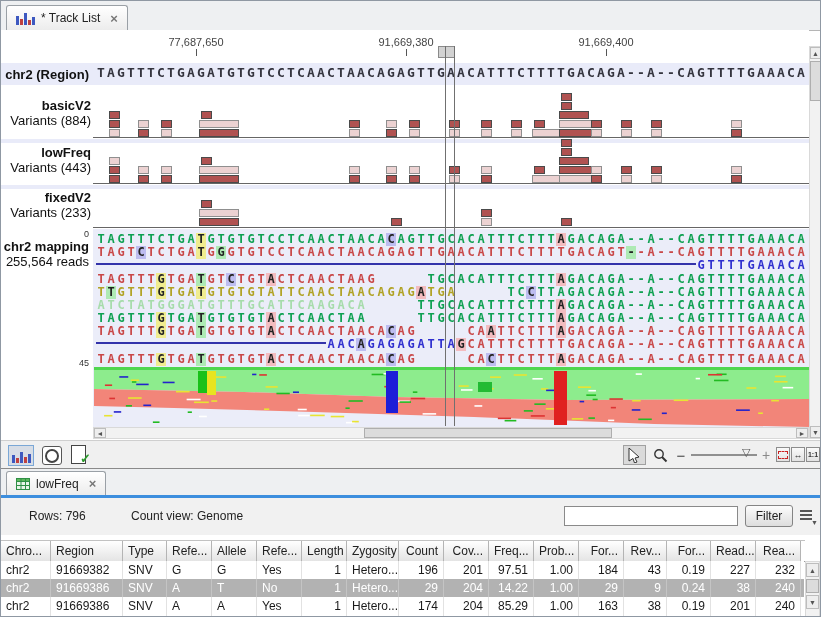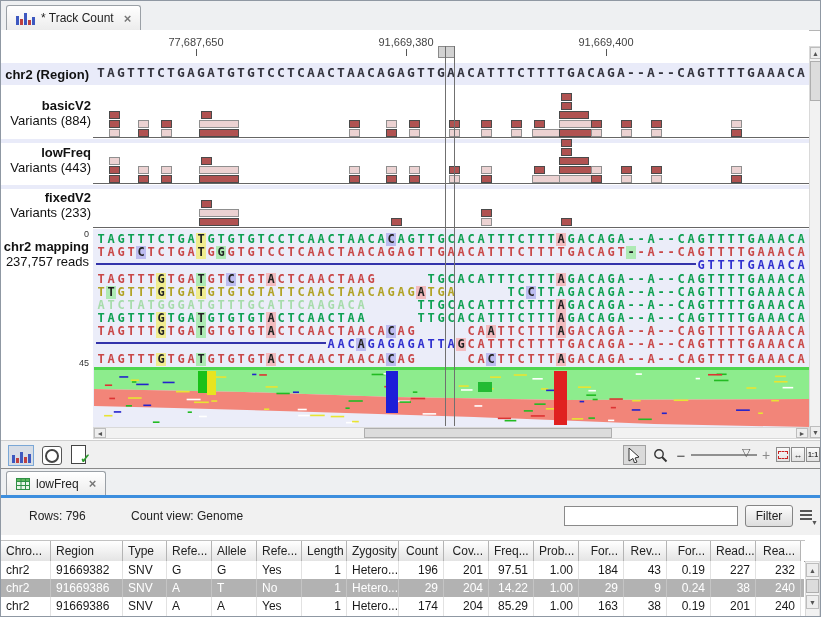--- a/index.html
+++ b/index.html
@@ -53,21 +53,21 @@
 
   <div class="tabbar" style="top:0;height:29px">
     <div class="tab" style="left:5px;top:4px">
       <span class="bars">
         <span style="width:3px;height:9px;background:#3d58c0"></span>
           <span style="width:3px;height:6px;background:#c04040"></span>
           <span style="width:3px;height:12px;background:#3d58c0"></span>
           <span style="width:3px;height:5px;background:#c04040"></span>
           <span style="width:3px;height:8px;background:#3d58c0"></span>
       </span>
-      <span>* Track Count</span>
+      <span>* Track List</span>
       <span class="tab-close">×</span>
     </div>
   </div>
 
   <div class="abs" style="left:0;top:29px;width:808px;height:409px;background:#fff"></div>
   <div class="abs" style="left:0;top:62px;width:808px;height:22px;background:#e9ebf9"></div>
   <div class="abs" style="left:0;top:138px;width:808px;height:4px;background:#e9ebf9"></div>
   <div class="abs" style="left:0;top:184px;width:808px;height:4px;background:#e9ebf9"></div>
   <div class="abs" style="left:92px;top:228px;width:716px;height:210px;background:#ebedf9"></div>
   <div class="abs" style="left:92px;top:136px;width:716px;height:1px;background:#666"></div>
@@ -163,21 +163,21 @@
       <div class="track-label" style="position: absolute; left: 0px; top: 204px; width: 90px;">Variants (233)</div>
       <div style="position: absolute; left: 198px; top: 217px; width: 40px; height: 8px; background: rgb(176, 82, 81); border: 1px solid rgb(74, 74, 74); box-sizing: border-box;"></div>
       <div style="position: absolute; left: 198px; top: 208px; width: 40px; height: 8px; background: rgb(236, 210, 210); border: 1px solid rgb(143, 143, 143); box-sizing: border-box;"></div>
       <div style="position: absolute; left: 200px; top: 199px; width: 11px; height: 8px; background: rgb(176, 82, 81); border: 1px solid rgb(74, 74, 74); box-sizing: border-box;"></div>
       <div style="position: absolute; left: 390px; top: 217px; width: 11px; height: 8px; background: rgb(176, 82, 81); border: 1px solid rgb(74, 74, 74); box-sizing: border-box;"></div>
       <div style="position: absolute; left: 480px; top: 217px; width: 11px; height: 8px; background: rgb(236, 210, 210); border: 1px solid rgb(143, 143, 143); box-sizing: border-box;"></div>
       <div style="position: absolute; left: 480px; top: 208px; width: 11px; height: 8px; background: rgb(176, 82, 81); border: 1px solid rgb(74, 74, 74); box-sizing: border-box;"></div>
       <div style="position: absolute; left: 560px; top: 217px; width: 11px; height: 8px; background: rgb(176, 82, 81); border: 1px solid rgb(74, 74, 74); box-sizing: border-box;"></div>
       <div class="scale-label" style="position: absolute; left: 60px; top: 228px; width: 28px;">0</div>
       <div class="track-label" style="position: absolute; left: 0px; top: 238px; width: 88px; font-weight: bold;">chr2 mapping</div>
-      <div class="track-label" style="position: absolute; left: 0px; top: 253px; width: 88px;">237,757 reads</div>
+      <div class="track-label" style="position: absolute; left: 0px; top: 253px; width: 88px;">255,564 reads</div>
       <div class="scale-label" style="position: absolute; left: 60px; top: 357px; width: 28px;">45</div>
       <div class="seq" style="position: absolute; left: 95px; top: 230px;"><span class="base" style="color: rgb(15, 161, 82);">T</span><span class="base" style="color: rgb(15, 161, 82);">A</span><span class="base" style="color: rgb(15, 161, 82);">G</span><span class="base" style="color: rgb(15, 161, 82);">T</span><span class="base" style="color: rgb(15, 161, 82);">T</span><span class="base" style="color: rgb(15, 161, 82);">T</span><span class="base" style="color: rgb(15, 161, 82);">C</span><span class="base" style="color: rgb(15, 161, 82);">T</span><span class="base" style="color: rgb(15, 161, 82);">G</span><span class="base" style="color: rgb(15, 161, 82);">A</span><span class="base" style="color: rgb(34, 34, 34); background: rgb(240, 236, 143);">T</span><span class="base" style="color: rgb(15, 161, 82);">G</span><span class="base" style="color: rgb(15, 161, 82);">T</span><span class="base" style="color: rgb(15, 161, 82);">G</span><span class="base" style="color: rgb(15, 161, 82);">T</span><span class="base" style="color: rgb(15, 161, 82);">G</span><span class="base" style="color: rgb(15, 161, 82);">T</span><span class="base" style="color: rgb(15, 161, 82);">C</span><span class="base" style="color: rgb(15, 161, 82);">C</span><span class="base" style="color: rgb(15, 161, 82);">T</span><span class="base" style="color: rgb(15, 161, 82);">C</span><span class="base" style="color: rgb(15, 161, 82);">A</span><span class="base" style="color: rgb(15, 161, 82);">A</span><span class="base" style="color: rgb(15, 161, 82);">C</span><span class="base" style="color: rgb(15, 161, 82);">T</span><span class="base" style="color: rgb(15, 161, 82);">A</span><span class="base" style="color: rgb(15, 161, 82);">A</span><span class="base" style="color: rgb(15, 161, 82);">C</span><span class="base" style="color: rgb(15, 161, 82);">A</span><span class="base" style="color: rgb(34, 34, 34); background: rgb(189, 189, 240);">C</span><span class="base" style="color: rgb(15, 161, 82);">A</span><span class="base" style="color: rgb(15, 161, 82);">G</span><span class="base" style="color: rgb(15, 161, 82);">T</span><span class="base" style="color: rgb(15, 161, 82);">T</span><span class="base" style="color: rgb(15, 161, 82);">G</span><span class="base" style="color: rgb(15, 161, 82);">C</span><span class="base" style="color: rgb(15, 161, 82);">A</span><span class="base" style="color: rgb(15, 161, 82);">C</span><span class="base" style="color: rgb(15, 161, 82);">A</span><span class="base" style="color: rgb(15, 161, 82);">T</span><span class="base" style="color: rgb(15, 161, 82);">T</span><span class="base" style="color: rgb(15, 161, 82);">T</span><span class="base" style="color: rgb(15, 161, 82);">C</span><span class="base" style="color: rgb(15, 161, 82);">T</span><span class="base" style="color: rgb(15, 161, 82);">T</span><span class="base" style="color: rgb(15, 161, 82);">T</span><span class="base" style="color: rgb(34, 34, 34); background: rgb(243, 188, 192);">A</span><span class="base" style="color: rgb(15, 161, 82);">G</span><span class="base" style="color: rgb(15, 161, 82);">A</span><span class="base" style="color: rgb(15, 161, 82);">C</span><span class="base" style="color: rgb(15, 161, 82);">A</span><span class="base" style="color: rgb(15, 161, 82);">G</span><span class="base" style="color: rgb(15, 161, 82);">A</span><span class="base" style="color: rgb(15, 161, 82);">-</span><span class="base" style="color: rgb(15, 161, 82);">-</span><span class="base" style="color: rgb(15, 161, 82);">A</span><span class="base" style="color: rgb(15, 161, 82);">-</span><span class="base" style="color: rgb(15, 161, 82);">-</span><span class="base" style="color: rgb(15, 161, 82);">C</span><span class="base" style="color: rgb(15, 161, 82);">A</span><span class="base" style="color: rgb(15, 161, 82);">G</span><span class="base" style="color: rgb(15, 161, 82);">T</span><span class="base" style="color: rgb(15, 161, 82);">T</span><span class="base" style="color: rgb(15, 161, 82);">T</span><span class="base" style="color: rgb(15, 161, 82);">T</span><span class="base" style="color: rgb(15, 161, 82);">G</span><span class="base" style="color: rgb(15, 161, 82);">A</span><span class="base" style="color: rgb(15, 161, 82);">A</span><span class="base" style="color: rgb(15, 161, 82);">A</span><span class="base" style="color: rgb(15, 161, 82);">C</span><span class="base" style="color: rgb(15, 161, 82);">A</span></div>
       <div class="seq" style="position: absolute; left: 95px; top: 243px;"><span class="base" style="color: rgb(201, 72, 72);">T</span><span class="base" style="color: rgb(201, 72, 72);">A</span><span class="base" style="color: rgb(201, 72, 72);">G</span><span class="base" style="color: rgb(201, 72, 72);">T</span><span class="base" style="color: rgb(34, 34, 34); background: rgb(189, 189, 240);">C</span><span class="base" style="color: rgb(201, 72, 72);">T</span><span class="base" style="color: rgb(201, 72, 72);">C</span><span class="base" style="color: rgb(201, 72, 72);">T</span><span class="base" style="color: rgb(201, 72, 72);">G</span><span class="base" style="color: rgb(201, 72, 72);">A</span><span class="base" style="color: rgb(34, 34, 34); background: rgb(240, 236, 143);">T</span><span class="base" style="color: rgb(201, 72, 72);">G</span><span class="base" style="color: rgb(34, 34, 34); background: rgb(174, 234, 180);">G</span><span class="base" style="color: rgb(201, 72, 72);">G</span><span class="base" style="color: rgb(201, 72, 72);">T</span><span class="base" style="color: rgb(201, 72, 72);">G</span><span class="base" style="color: rgb(201, 72, 72);">T</span><span class="base" style="color: rgb(201, 72, 72);">C</span><span class="base" style="color: rgb(201, 72, 72);">C</span><span class="base" style="color: rgb(201, 72, 72);">T</span><span class="base" style="color: rgb(201, 72, 72);">C</span><span class="base" style="color: rgb(201, 72, 72);">A</span><span class="base" style="color: rgb(201, 72, 72);">A</span><span class="base" style="color: rgb(201, 72, 72);">C</span><span class="base" style="color: rgb(201, 72, 72);">T</span><span class="base" style="color: rgb(201, 72, 72);">A</span><span class="base" style="color: rgb(201, 72, 72);">A</span><span class="base" style="color: rgb(201, 72, 72);">C</span><span class="base" style="color: rgb(201, 72, 72);">A</span><span class="base" style="color: rgb(201, 72, 72);">G</span><span class="base" style="color: rgb(201, 72, 72);">A</span><span class="base" style="color: rgb(201, 72, 72);">G</span><span class="base" style="color: rgb(201, 72, 72);">T</span><span class="base" style="color: rgb(201, 72, 72);">T</span><span class="base" style="color: rgb(201, 72, 72);">G</span><span class="base" style="color: rgb(201, 72, 72);">A</span><span class="base" style="color: rgb(201, 72, 72);">A</span><span class="base" style="color: rgb(201, 72, 72);">C</span><span class="base" style="color: rgb(201, 72, 72);">A</span><span class="base" style="color: rgb(201, 72, 72);">T</span><span class="base" style="color: rgb(201, 72, 72);">T</span><span class="base" style="color: rgb(201, 72, 72);">T</span><span class="base" style="color: rgb(201, 72, 72);">C</span><span class="base" style="color: rgb(201, 72, 72);">T</span><span class="base" style="color: rgb(201, 72, 72);">T</span><span class="base" style="color: rgb(201, 72, 72);">T</span><span class="base" style="color: rgb(201, 72, 72);">T</span><span class="base" style="color: rgb(201, 72, 72);">G</span><span class="base" style="color: rgb(201, 72, 72);">A</span><span class="base" style="color: rgb(201, 72, 72);">C</span><span class="base" style="color: rgb(201, 72, 72);">A</span><span class="base" style="color: rgb(201, 72, 72);">G</span><span class="base" style="color: rgb(201, 72, 72);">T</span><span class="base" style="color: rgb(34, 34, 34); background: rgb(174, 234, 180);">-</span><span class="base" style="color: rgb(201, 72, 72);">-</span><span class="base" style="color: rgb(201, 72, 72);">A</span><span class="base" style="color: rgb(201, 72, 72);">-</span><span class="base" style="color: rgb(201, 72, 72);">-</span><span class="base" style="color: rgb(201, 72, 72);">C</span><span class="base" style="color: rgb(201, 72, 72);">A</span><span class="base" style="color: rgb(201, 72, 72);">G</span><span class="base" style="color: rgb(201, 72, 72);">T</span><span class="base" style="color: rgb(201, 72, 72);">T</span><span class="base" style="color: rgb(201, 72, 72);">T</span><span class="base" style="color: rgb(201, 72, 72);">T</span><span class="base" style="color: rgb(201, 72, 72);">G</span><span class="base" style="color: rgb(201, 72, 72);">A</span><span class="base" style="color: rgb(201, 72, 72);">A</span><span class="base" style="color: rgb(201, 72, 72);">A</span><span class="base" style="color: rgb(201, 72, 72);">C</span><span class="base" style="color: rgb(201, 72, 72);">A</span></div>
       <div style="position: absolute; left: 95px; top: 262px; width: 600px; height: 2px; background: rgb(51, 51, 170);"></div>
       <div class="seq" style="position: absolute; left: 695px; top: 256px;"><span class="base" style="color: rgb(48, 48, 207);">G</span><span class="base" style="color: rgb(48, 48, 207);">T</span><span class="base" style="color: rgb(48, 48, 207);">T</span><span class="base" style="color: rgb(48, 48, 207);">T</span><span class="base" style="color: rgb(48, 48, 207);">T</span><span class="base" style="color: rgb(48, 48, 207);">G</span><span class="base" style="color: rgb(48, 48, 207);">A</span><span class="base" style="color: rgb(48, 48, 207);">A</span><span class="base" style="color: rgb(48, 48, 207);">A</span><span class="base" style="color: rgb(48, 48, 207);">C</span><span class="base" style="color: rgb(48, 48, 207);">A</span></div>
       <div class="seq" style="position: absolute; left: 95px; top: 270px;"><span class="base" style="color: rgb(201, 72, 72);">T</span><span class="base" style="color: rgb(201, 72, 72);">A</span><span class="base" style="color: rgb(201, 72, 72);">G</span><span class="base" style="color: rgb(201, 72, 72);">T</span><span class="base" style="color: rgb(201, 72, 72);">T</span><span class="base" style="color: rgb(201, 72, 72);">T</span><span class="base" style="color: rgb(34, 34, 34); background: rgb(240, 236, 143);">G</span><span class="base" style="color: rgb(201, 72, 72);">T</span><span class="base" style="color: rgb(201, 72, 72);">G</span><span class="base" style="color: rgb(201, 72, 72);">A</span><span class="base" style="color: rgb(34, 34, 34); background: rgb(174, 234, 180);">T</span><span class="base" style="color: rgb(201, 72, 72);">G</span><span class="base" style="color: rgb(201, 72, 72);">T</span><span class="base" style="color: rgb(34, 34, 34); background: rgb(189, 189, 240);">C</span><span class="base" style="color: rgb(201, 72, 72);">T</span><span class="base" style="color: rgb(201, 72, 72);">G</span><span class="base" style="color: rgb(201, 72, 72);">T</span><span class="base" style="color: rgb(34, 34, 34); background: rgb(243, 188, 192);">A</span><span class="base" style="color: rgb(201, 72, 72);">C</span><span class="base" style="color: rgb(201, 72, 72);">T</span><span class="base" style="color: rgb(201, 72, 72);">C</span><span class="base" style="color: rgb(201, 72, 72);">A</span><span class="base" style="color: rgb(201, 72, 72);">A</span><span class="base" style="color: rgb(201, 72, 72);">C</span><span class="base" style="color: rgb(201, 72, 72);">T</span><span class="base" style="color: rgb(201, 72, 72);">A</span><span class="base" style="color: rgb(201, 72, 72);">A</span><span class="base" style="color: rgb(201, 72, 72);">G</span></div>
       <div class="seq" style="position: absolute; left: 425px; top: 270px;"><span class="base" style="color: rgb(15, 161, 82);">T</span><span class="base" style="color: rgb(15, 161, 82);">G</span><span class="base" style="color: rgb(15, 161, 82);">C</span><span class="base" style="color: rgb(15, 161, 82);">A</span><span class="base" style="color: rgb(15, 161, 82);">C</span><span class="base" style="color: rgb(15, 161, 82);">A</span><span class="base" style="color: rgb(15, 161, 82);">T</span><span class="base" style="color: rgb(15, 161, 82);">T</span><span class="base" style="color: rgb(15, 161, 82);">T</span><span class="base" style="color: rgb(15, 161, 82);">C</span><span class="base" style="color: rgb(15, 161, 82);">T</span><span class="base" style="color: rgb(15, 161, 82);">T</span><span class="base" style="color: rgb(15, 161, 82);">T</span><span class="base" style="color: rgb(34, 34, 34); background: rgb(243, 188, 192);">A</span><span class="base" style="color: rgb(15, 161, 82);">G</span><span class="base" style="color: rgb(15, 161, 82);">A</span><span class="base" style="color: rgb(15, 161, 82);">C</span><span class="base" style="color: rgb(15, 161, 82);">A</span><span class="base" style="color: rgb(15, 161, 82);">G</span><span class="base" style="color: rgb(15, 161, 82);">A</span><span class="base" style="color: rgb(15, 161, 82);">-</span><span class="base" style="color: rgb(15, 161, 82);">-</span><span class="base" style="color: rgb(15, 161, 82);">A</span><span class="base" style="color: rgb(15, 161, 82);">-</span><span class="base" style="color: rgb(15, 161, 82);">-</span><span class="base" style="color: rgb(15, 161, 82);">C</span><span class="base" style="color: rgb(15, 161, 82);">A</span><span class="base" style="color: rgb(15, 161, 82);">G</span><span class="base" style="color: rgb(15, 161, 82);">T</span><span class="base" style="color: rgb(15, 161, 82);">T</span><span class="base" style="color: rgb(15, 161, 82);">T</span><span class="base" style="color: rgb(15, 161, 82);">T</span><span class="base" style="color: rgb(15, 161, 82);">G</span><span class="base" style="color: rgb(15, 161, 82);">A</span><span class="base" style="color: rgb(15, 161, 82);">A</span><span class="base" style="color: rgb(15, 161, 82);">A</span><span class="base" style="color: rgb(15, 161, 82);">C</span><span class="base" style="color: rgb(15, 161, 82);">A</span></div>
       <div class="seq" style="position: absolute; left: 95px; top: 283px;"><span class="base" style="color: rgb(177, 163, 37);">T</span><span class="base" style="color: rgb(34, 34, 34); background: rgb(174, 234, 180);">T</span><span class="base" style="color: rgb(177, 163, 37);">G</span><span class="base" style="color: rgb(177, 163, 37);">T</span><span class="base" style="color: rgb(177, 163, 37);">T</span><span class="base" style="color: rgb(177, 163, 37);">T</span><span class="base" style="color: rgb(34, 34, 34); background: rgb(240, 236, 143);">G</span><span class="base" style="color: rgb(177, 163, 37);">T</span><span class="base" style="color: rgb(177, 163, 37);">G</span><span class="base" style="color: rgb(177, 163, 37);">A</span><span class="base" style="color: rgb(34, 34, 34); background: rgb(240, 236, 143);">T</span><span class="base" style="color: rgb(177, 163, 37);">G</span><span class="base" style="color: rgb(177, 163, 37);">T</span><span class="base" style="color: rgb(177, 163, 37);">G</span><span class="base" style="color: rgb(177, 163, 37);">T</span><span class="base" style="color: rgb(177, 163, 37);">G</span><span class="base" style="color: rgb(177, 163, 37);">T</span><span class="base" style="color: rgb(177, 163, 37);">A</span><span class="base" style="color: rgb(177, 163, 37);">T</span><span class="base" style="color: rgb(177, 163, 37);">T</span><span class="base" style="color: rgb(177, 163, 37);">C</span><span class="base" style="color: rgb(177, 163, 37);">A</span><span class="base" style="color: rgb(177, 163, 37);">A</span><span class="base" style="color: rgb(177, 163, 37);">C</span><span class="base" style="color: rgb(177, 163, 37);">T</span><span class="base" style="color: rgb(177, 163, 37);">A</span><span class="base" style="color: rgb(177, 163, 37);">A</span><span class="base" style="color: rgb(177, 163, 37);">C</span><span class="base" style="color: rgb(177, 163, 37);">A</span><span class="base" style="color: rgb(177, 163, 37);">G</span><span class="base" style="color: rgb(177, 163, 37);">A</span><span class="base" style="color: rgb(177, 163, 37);">G</span><span class="base" style="color: rgb(34, 34, 34); background: rgb(243, 188, 192);">A</span><span class="base" style="color: rgb(177, 163, 37);">T</span><span class="base" style="color: rgb(177, 163, 37);">G</span><span class="base" style="color: rgb(177, 163, 37);">A</span></div>
       <div class="seq" style="position: absolute; left: 505px; top: 283px;"><span class="base" style="color: rgb(15, 161, 82);">T</span><span class="base" style="color: rgb(15, 161, 82);">C</span><span class="base" style="color: rgb(34, 34, 34); background: rgb(189, 189, 240);">C</span><span class="base" style="color: rgb(15, 161, 82);">T</span><span class="base" style="color: rgb(15, 161, 82);">T</span><span class="base" style="color: rgb(15, 161, 82);">A</span><span class="base" style="color: rgb(15, 161, 82);">G</span><span class="base" style="color: rgb(15, 161, 82);">A</span><span class="base" style="color: rgb(15, 161, 82);">C</span><span class="base" style="color: rgb(15, 161, 82);">A</span><span class="base" style="color: rgb(15, 161, 82);">G</span><span class="base" style="color: rgb(15, 161, 82);">A</span><span class="base" style="color: rgb(15, 161, 82);">-</span><span class="base" style="color: rgb(15, 161, 82);">-</span><span class="base" style="color: rgb(15, 161, 82);">A</span><span class="base" style="color: rgb(15, 161, 82);">-</span><span class="base" style="color: rgb(15, 161, 82);">-</span><span class="base" style="color: rgb(15, 161, 82);">C</span><span class="base" style="color: rgb(15, 161, 82);">A</span><span class="base" style="color: rgb(15, 161, 82);">G</span><span class="base" style="color: rgb(15, 161, 82);">T</span><span class="base" style="color: rgb(15, 161, 82);">T</span><span class="base" style="color: rgb(15, 161, 82);">T</span><span class="base" style="color: rgb(15, 161, 82);">T</span><span class="base" style="color: rgb(15, 161, 82);">G</span><span class="base" style="color: rgb(15, 161, 82);">A</span><span class="base" style="color: rgb(15, 161, 82);">A</span><span class="base" style="color: rgb(15, 161, 82);">A</span><span class="base" style="color: rgb(15, 161, 82);">C</span><span class="base" style="color: rgb(15, 161, 82);">A</span></div>
       <div class="seq" style="position: absolute; left: 95px; top: 296px;"><span class="base" style="color: rgb(166, 220, 171);">A</span><span class="base" style="color: rgb(166, 220, 171);">T</span><span class="base" style="color: rgb(166, 220, 171);">C</span><span class="base" style="color: rgb(166, 220, 171);">T</span><span class="base" style="color: rgb(166, 220, 171);">A</span><span class="base" style="color: rgb(166, 220, 171);">T</span><span class="base" style="color: rgb(166, 220, 171);">G</span><span class="base" style="color: rgb(166, 220, 171);">G</span><span class="base" style="color: rgb(166, 220, 171);">G</span><span class="base" style="color: rgb(166, 220, 171);">A</span><span class="base" style="color: rgb(166, 220, 171);">T</span><span class="base" style="color: rgb(166, 220, 171);">G</span><span class="base" style="color: rgb(166, 220, 171);">T</span><span class="base" style="color: rgb(166, 220, 171);">T</span><span class="base" style="color: rgb(166, 220, 171);">T</span><span class="base" style="color: rgb(166, 220, 171);">G</span><span class="base" style="color: rgb(166, 220, 171);">C</span><span class="base" style="color: rgb(166, 220, 171);">A</span><span class="base" style="color: rgb(166, 220, 171);">T</span><span class="base" style="color: rgb(166, 220, 171);">T</span><span class="base" style="color: rgb(166, 220, 171);">C</span><span class="base" style="color: rgb(166, 220, 171);">A</span><span class="base" style="color: rgb(166, 220, 171);">A</span><span class="base" style="color: rgb(166, 220, 171);">G</span><span class="base" style="color: rgb(166, 220, 171);">A</span><span class="base" style="color: rgb(166, 220, 171);">C</span><span class="base" style="color: rgb(166, 220, 171);">A</span></div>

